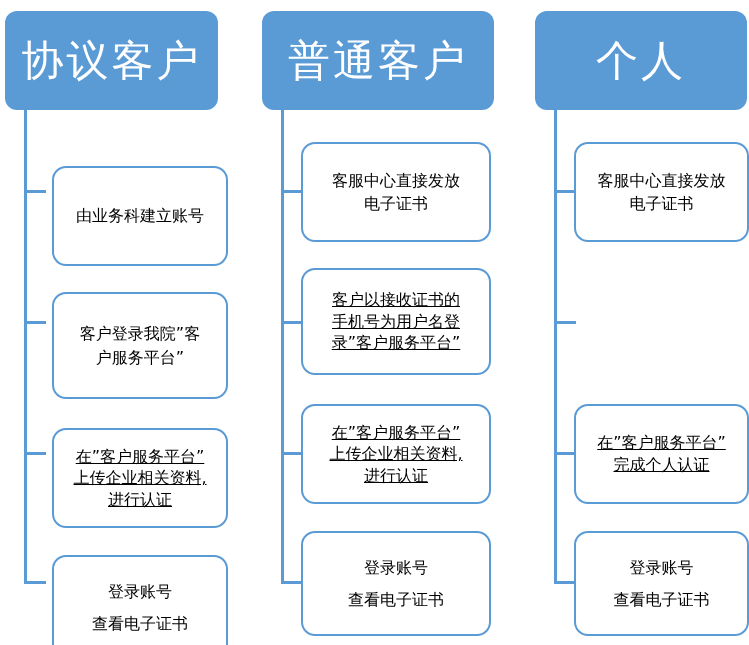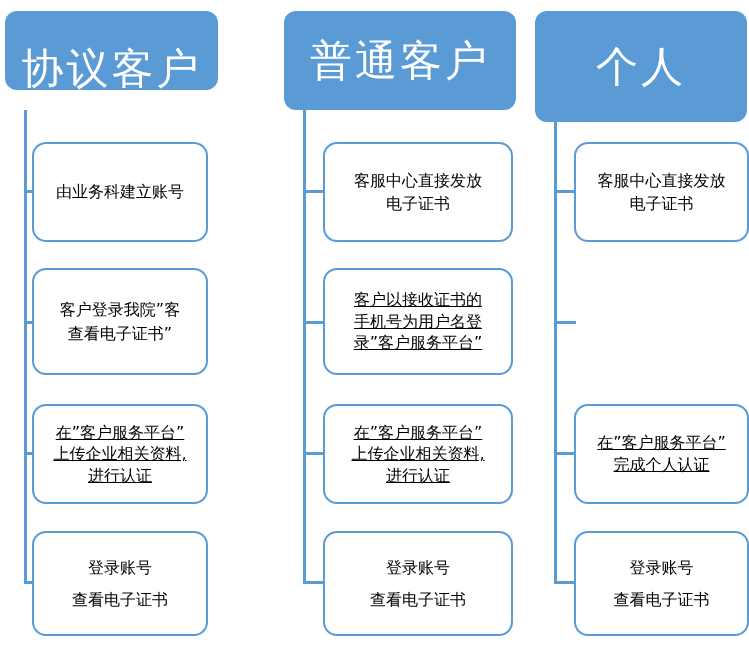--- a/index.html
+++ b/index.html
@@ -21,38 +21,38 @@
     width: 749px;
     height: 645px;
   }
 
   .column {
     position: absolute;
     top: 0;
     height: 645px;
   }
   .col-0 { left: 0px;   width: 250px; }
-  .col-1 { left: 279px; width: 250px; }
+  .col-1 { left: 257px; width: 250px; }
   .col-2 { left: 528px; width: 221px; }
 
   
   .header-box {
     position: absolute;
     top: 11px;
     background: #5b9bd5;
     border-radius: 12px;
     color: #ffffff;
     display: flex;
     align-items: center;
     justify-content: center;
     box-sizing: border-box;
   }
-  .col-0 .header-box { left: 5px;  width: 213px; height: 79px; align-items: flex-end; }
+  .col-0 .header-box { left: 5px;  width: 213px; height: 99px; }
   .col-1 .header-box { left: 5px;  width: 232px; height: 99px; }
-  .col-2 .header-box { left: 7px;  width: 212px; height: 111px; }
+  .col-2 .header-box { left: 7px;  width: 212px; height: 99px; }
 
   .header-label {
     font-size: 42px;
     line-height: 1;
     letter-spacing: 3px;
     font-weight: 400;
     white-space: nowrap;
     font-family: "DejaVu Sans", "Liberation Sans", sans-serif;
   }
 
@@ -85,21 +85,21 @@
     position: absolute;
     background: #ffffff;
     border: 2px solid #5b9bd5;
     border-radius: 14px;
     box-sizing: border-box;
     display: flex;
     align-items: center;
     justify-content: center;
     overflow: hidden;
   }
-  .col-0 .step-box { left: 32px; width: 176px; }
+  .col-0 .step-box { left: 52px; width: 176px; margin-top: 24px; }
   .col-1 .step-box { left: 44px; width: 190px; }
   .col-2 .step-box { left: 46px; width: 175px; }
 
   .box-0 { top: 142px; height: 100px; }
   .box-1 { top: 268px; height: 107px; }
   .box-2 { top: 404px; height: 100px; }
   .box-3 { top: 531px; height: 105px; }
 
   .step-text {
     font-size: 16px;
@@ -135,21 +135,21 @@
     <div class="branch branch-1"></div>
     <div class="branch branch-2"></div>
     <div class="branch branch-3"></div>
 
     <div class="step-box box-0">
       <span class="step-text">由业务科建立账号</span>
     </div>
 
     <div class="step-box box-1">
       <span class="step-text">客户登录我院”客
-查看电子证书”</span>
+户服务平台”</span>
     </div>
 
     <div class="step-box box-2">
       <span class="step-text wide">在”客户服务平台”
 上传企业相关资料,
 进行认证</span>
     </div>
 
     <div class="step-box box-3">
       <span class="step-text loose">登录账号

